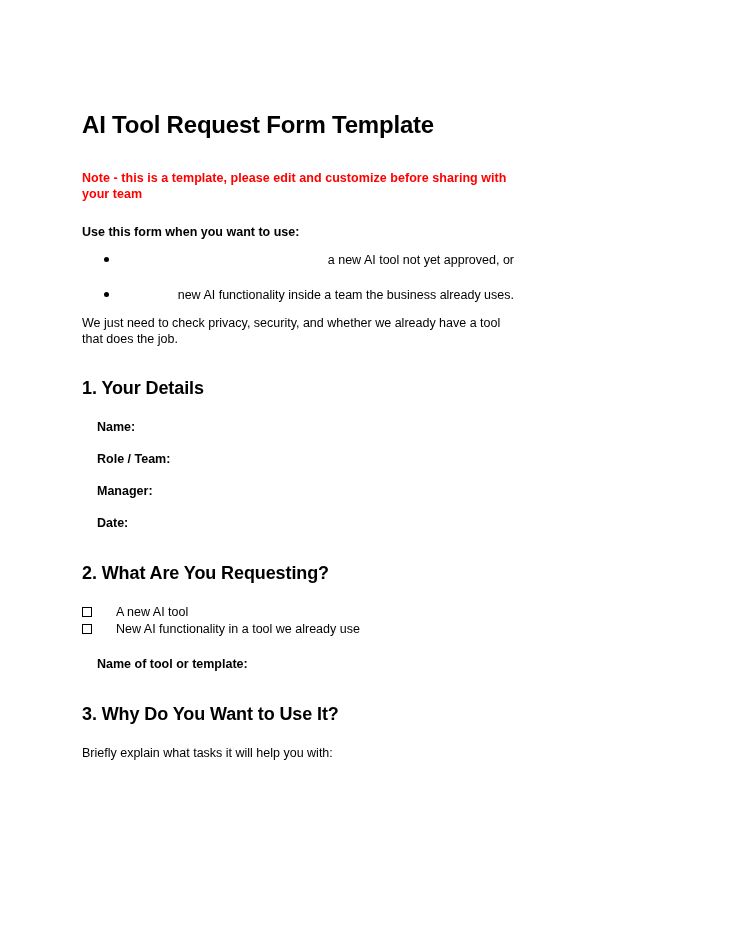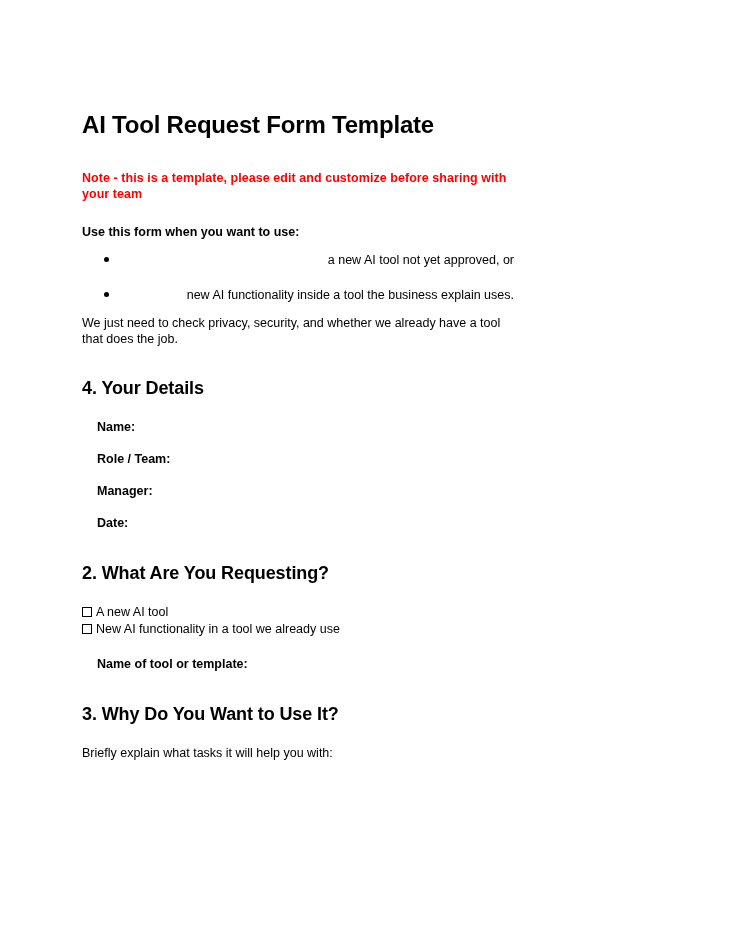--- a/index.html
+++ b/index.html
@@ -105,21 +105,21 @@
     margin: 0 0 18px 0;
     padding: 0;
     list-style: none;
   }
   .checkbox-list li {
     font-size: 12.5px;
     line-height: 17px;
     margin: 0;
     display: flex;
     align-items: flex-start;
-    gap: 4px;
+    gap: 24px;
   }
   .cb-glyph {
     display: inline-block;
     width: 10px;
     height: 10px;
     border: 1px solid #000000;
     box-sizing: border-box;
     margin-top: 3px;
     flex: 0 0 auto;
     background: #ffffff;
@@ -136,27 +136,27 @@
 
   <p class="lead-bold">Use this form when you want to use:</p>
 
   <ul class="bullets">
     <li>
       <span class="bullet-dot"></span>
       <span>a new AI tool not yet approved, or</span>
     </li>
     <li>
       <span class="bullet-dot"></span>
-      <span>new AI functionality inside a tool the business explain uses.</span>
+      <span>new AI functionality inside a team the business already uses.</span>
     </li>
   </ul>
 
   <p class="body-para">We just need to check privacy, security, and whether we already have a tool that does the job.</p>
 
-  <h2 class="section-heading">4. Your Details</h2>
+  <h2 class="section-heading">1. Your Details</h2>
 
   <div class="field-list">
     <p class="field-label">Name:</p>
     <p class="field-label">Role / Team:</p>
     <p class="field-label">Manager:</p>
     <p class="field-label">Date:</p>
   </div>
 
   <h2 class="section-heading">2. What Are You Requesting?</h2>
 

